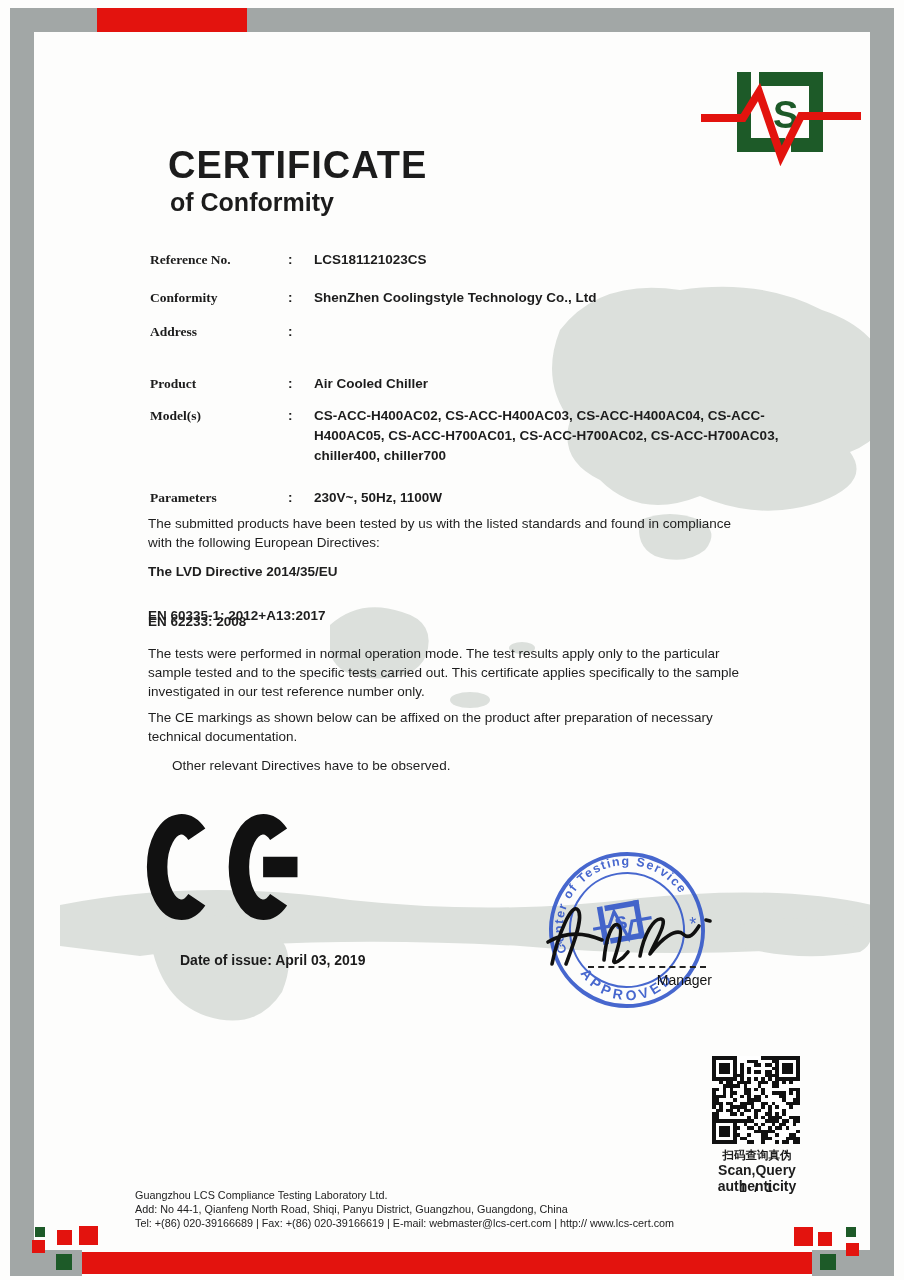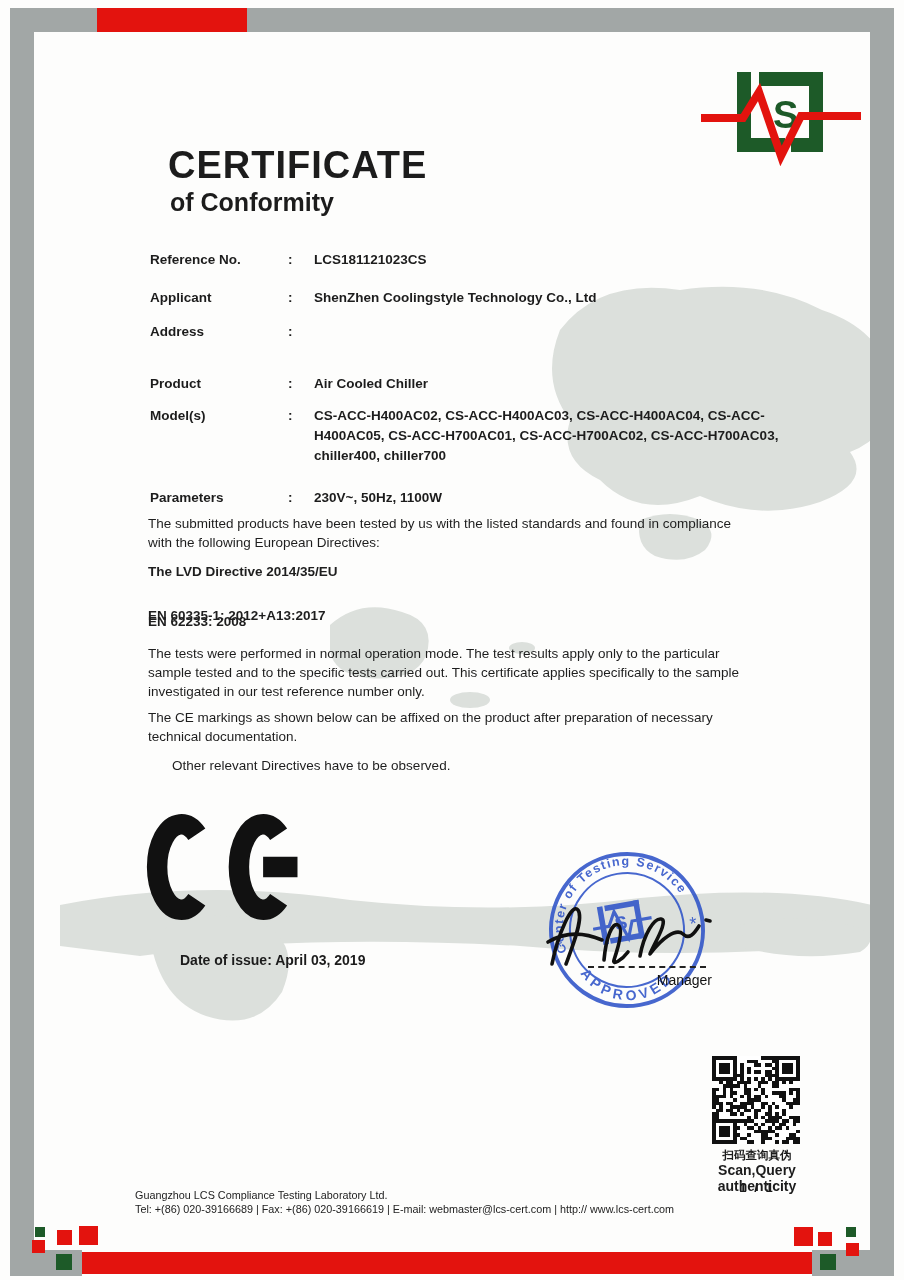--- a/index.html
+++ b/index.html
@@ -24,21 +24,21 @@
   .b-right{left:870px;top:8px;width:24px;height:1268px;background:var(--frame_gray);}
   .b-bl{left:10px;top:1250px;width:72px;height:26px;background:var(--frame_gray);}
   .b-br{left:812px;top:1250px;width:82px;height:26px;background:var(--frame_gray);}
   .b-bottom-red{left:82px;top:1252px;width:730px;height:22px;background:var(--accent_red);}
   .sq{position:absolute;}
   .sq.red{background:var(--accent_red);} .sq.green{background:var(--brand_green);}
   
   .title{left:168px;top:144px;font-size:38px;font-weight:700;letter-spacing:1px;}
   .subtitle{left:170px;top:188px;font-size:25px;font-weight:700;}
   .frow{position:absolute;left:150px;display:flex;font-size:13.5px;font-weight:700;line-height:20px;}
-  .flabel{width:138px;}
+  .flabel{width:138px;font-family:Liberation Serif, serif;}
   .fcolon{width:26px;}
   .fvalue{width:480px;}
   .para{position:absolute;left:148px;width:600px;font-size:13.5px;line-height:19px;color:#1e1e1e;}
   .bold{font-weight:700;}
   .date-line{left:148px;top:952px;font-size:14px;font-weight:700;padding-left:32px;}
   
   .footer-left{left:135px;top:1150px;width:566px;font-size:10.8px;line-height:14px;color:#222;margin-top:38px;}
   .qr-wrap{left:712px;top:1056px;width:88px;height:88px;background:#fff;}
   .qr-zh{left:700px;top:1148px;width:114px;text-align:center;font-size:11.5px;font-weight:700;}
   .qr-en{left:682px;top:1162px;width:150px;text-align:center;font-size:14px;font-weight:700;}
@@ -99,21 +99,21 @@
 
   <div class="abs title">CERTIFICATE</div>
   <div class="abs subtitle">of Conformity</div>
 
   <div class="frow" style="top:250px;">
     <div class="flabel">Reference No.</div>
     <div class="fcolon">:</div>
     <div class="fvalue">LCS181121023CS</div>
   </div>
   <div class="frow" style="top:288px;">
-    <div class="flabel">Applicant</div>
+    <div class="flabel">Conformity</div>
     <div class="fcolon">:</div>
     <div class="fvalue">ShenZhen Coolingstyle Technology Co., Ltd</div>
   </div>
   <div class="frow" style="top:322px;">
     <div class="flabel">Address</div>
     <div class="fcolon">:</div>
   </div>
   <div class="frow" style="top:374px;">
     <div class="flabel">Product</div>
     <div class="fcolon">:</div>
@@ -516,16 +516,17 @@
           <rect x="24" y="24" width="1" height="1"></rect>
         </g>
     </svg>
   </div>
   <div class="abs qr-zh">扫码查询真伪</div>
   <div class="abs qr-en">Scan,Query authenticity</div>
   <div class="abs page-indicator">1 / 1</div>
 
   <div class="abs footer-left">
     <div>Guangzhou LCS Compliance Testing Laboratory Ltd.</div>
+    <div>Add: No 44-1, Qianfeng North Road, Shiqi, Panyu District, Guangzhou, Guangdong, China</div>
     <div>Tel: +(86) 020-39166689  |  Fax: +(86) 020-39166619  |  E-mail: webmaster@lcs-cert.com  |  http:// www.lcs-cert.com</div>
   </div>
 
 </div>
 
 </body></html>

